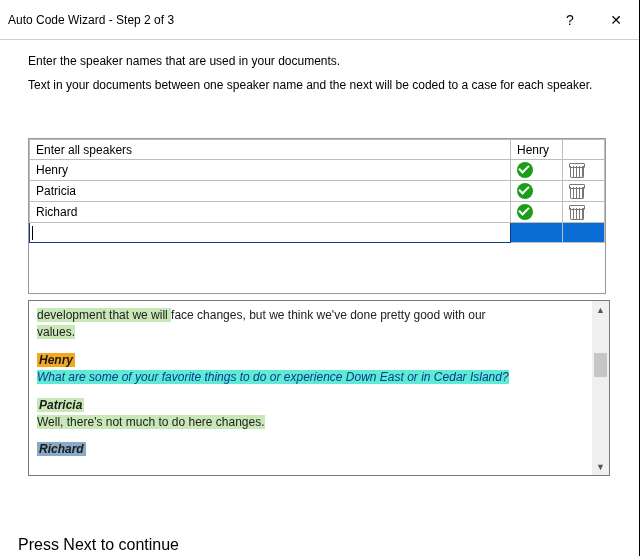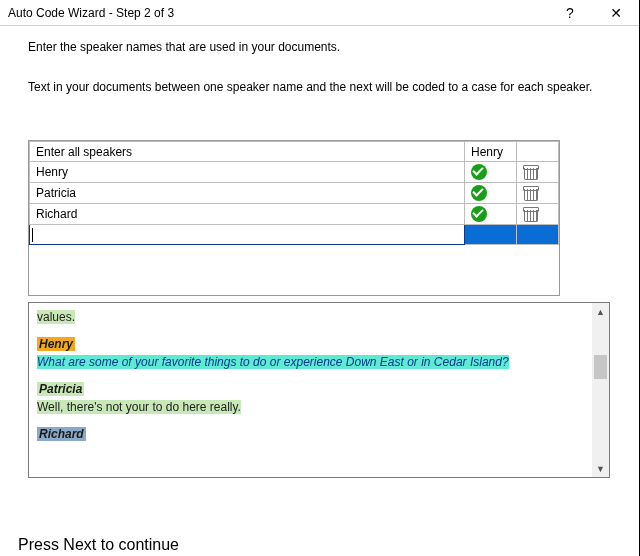--- a/index.html
+++ b/index.html
@@ -8,44 +8,44 @@
     font-family: "Segoe UI", Tahoma, sans-serif;
     font-size: 12px;
     color: #000;
     background: #fff;
     width: 640px;
     height: 556px;
     overflow: hidden;
     border-right: 1px solid #000;
   }
   .titlebar {
-    height: 26px;
+    height: 40px;
     display: flex;
     align-items: center;
     padding-left: 8px;
     border-bottom: 1px solid #d0d0d0;
   }
   .titlebar .title { flex: 1; font-size: 12px; }
   .titlebar .btn {
     width: 46px; height: 30px;
     display:flex; align-items:center; justify-content:center;
     font-size: 14px; color:#000;
   }
   .titlebar .btn.close { font-size: 14px; }
   .content {
     padding: 10px 28px 12px 28px;
   }
   .instr1 { margin-top: 4px; }
-  .instr2 { margin-top: 26px; }
+  .instr2 { margin-top: 10px; }
 
   .speakers-wrap {
     margin-top: 46px;
     border: 1px solid #999;
     background:#fff;
-    width: 532px;
+    width: 578px;
     height: 156px;
     overflow:hidden;
   }
   table.speakers {
     border-collapse: collapse;
     width: 100%;
     table-layout: fixed;
   }
   table.speakers th, table.speakers td {
     border: 1px solid #bdbdbd;
@@ -194,35 +194,38 @@
         <td class="sel-del"></td>
       </tr>
     </tbody>
       </table>
   </div>
 
 
   <div class="preview-box">
     <div class="preview-inner">
       <div>
+        <span class="hl-green">development that we will </span><span>face changes, but we think we've done pretty good with our</span>
+      </div>
+      <div>
         <span class="hl-green">values.</span>
       </div>
 
       <div class="para">
         <span class="sp-henry">Henry</span>
       </div>
       <div class="q-line">
         <span class="hl-orange">What are some of your favorite things to do or experience Down East or in Cedar Island?</span>
       </div>
 
       <div class="para">
         <span class="sp-patricia">Patricia</span>
       </div>
       <div>
-        <span class="hl-green">Well, there's not your to do here really.</span>
+        <span class="hl-green">Well, there's not much to do here changes.</span>
       </div>
 
       <div class="para">
         <span class="sp-richard">Richard</span>
       </div>
     </div>
     <div class="scrollbar">
       <div class="scroll-arrow">▲</div>
       <div class="scroll-thumb"></div>
       <div class="scroll-arrow" style="position:absolute;bottom:0;">▼</div>

